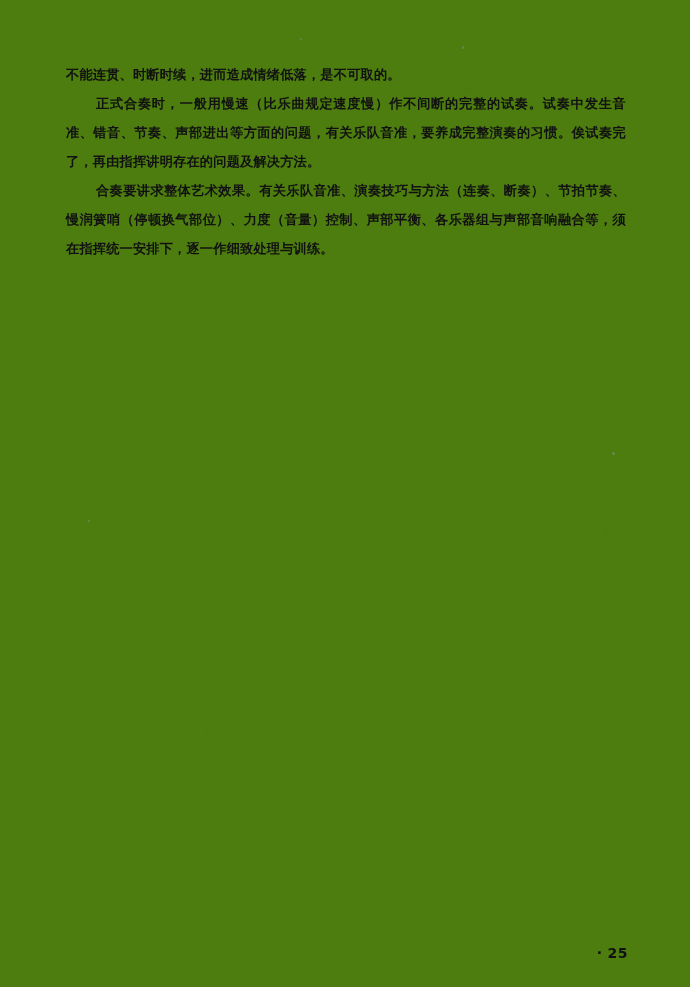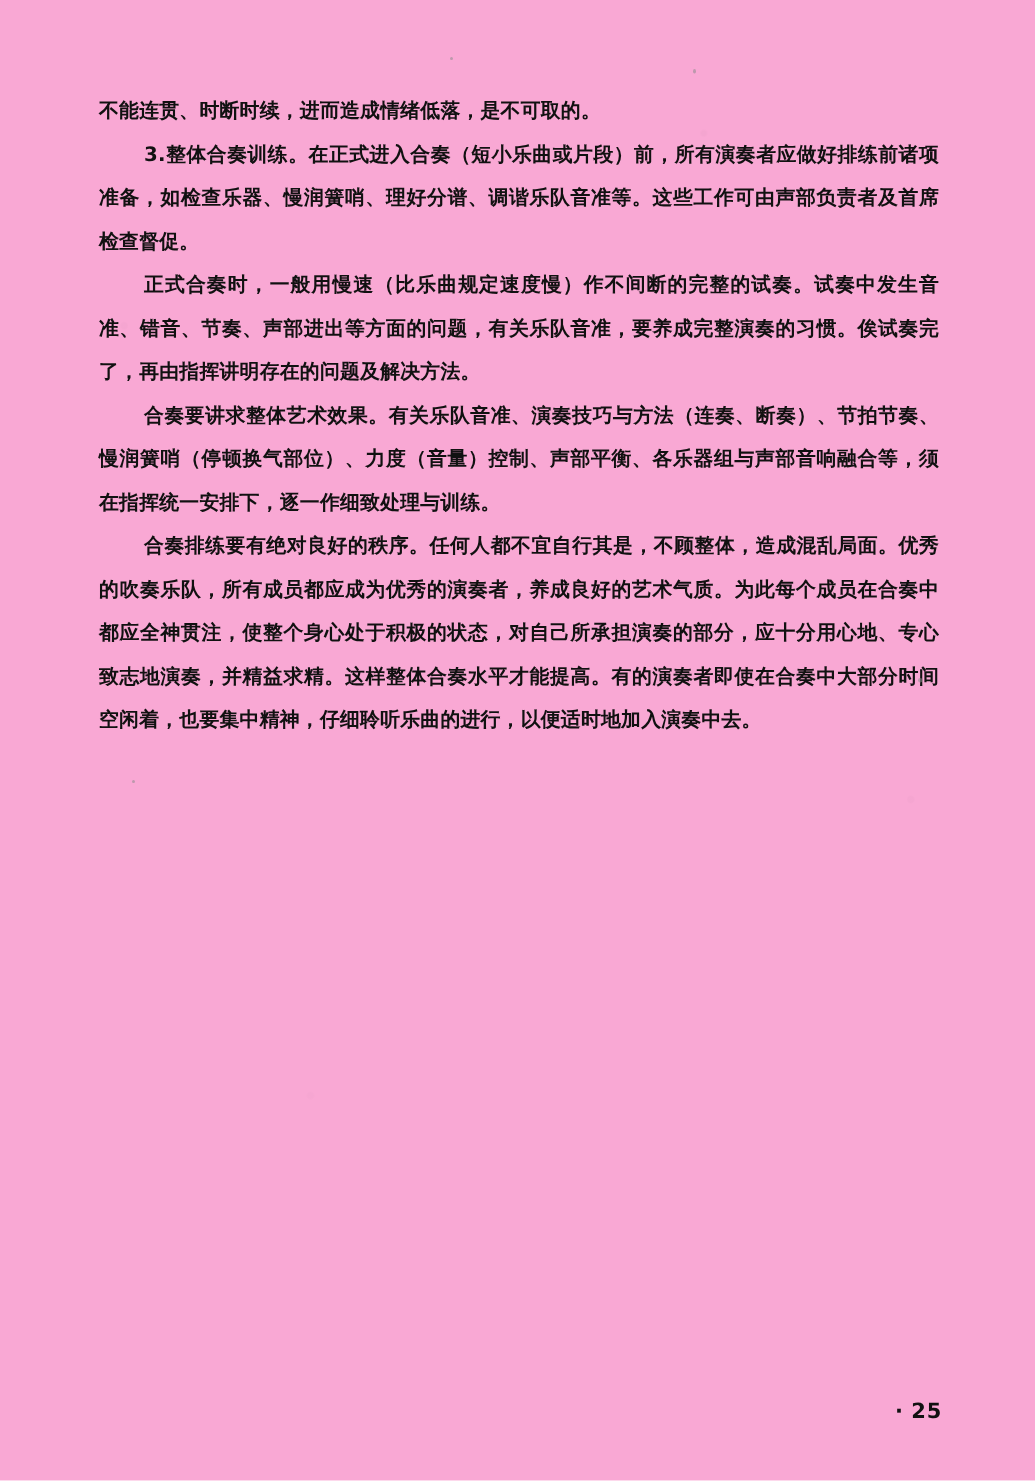--- a/index.html
+++ b/index.html
@@ -10,21 +10,21 @@
   body {
     width: 690px;
     height: 987px;
     position: relative;
     font-family: "DejaVu Sans", sans-serif;
     overflow: hidden;
   }
   .page {
     position: absolute;
     inset: 0;
-    background: #f9a8d4;
+    background: #4d7c0f;
   }
   
   .page::before {
     content: "";
     position: absolute;
     inset: 0;
     background:
       radial-gradient(circle at 12% 22%, rgba(0,0,0,0.016) 0 2px, rgba(0,0,0,0) 3px),
       radial-gradient(circle at 68% 9%, rgba(0,0,0,0.02) 0 1.5px, rgba(0,0,0,0) 3px),
       radial-gradient(circle at 88% 54%, rgba(0,0,0,0.014) 0 2px, rgba(0,0,0,0) 3px),
@@ -47,21 +47,21 @@
     letter-spacing: 0.2px;
     margin: 0 0 0 0;
     font-weight: 600;
   }
   .para.indent {
     text-indent: 30px;
   }
   .page-number {
     position: absolute;
     right: 62px;
-    bottom: 38px;
+    bottom: 26px;
     font-size: 14px;
     font-weight: 700;
     color: #111;
     font-family: "DejaVu Sans", sans-serif;
     letter-spacing: 0.5px;
   }
   .page-number .dot {
     display: inline-block;
     margin-right: 5px;
     font-weight: 700;
@@ -73,24 +73,22 @@
     opacity: .55;
   }
 </style>
 </head>
 <body>
 
 <div class="page">
 
   <div class="content">
     <p class="para">不能连贯、时断时续，进而造成情绪低落，是不可取的。</p>
-    <p class="para indent">3.整体合奏训练。在正式进入合奏（短小乐曲或片段）前，所有演奏者应做好排练前诸项准备，如检查乐器、慢润簧哨、理好分谱、调谐乐队音准等。这些工作可由声部负责者及首席检查督促。</p>
     <p class="para indent">正式合奏时，一般用慢速（比乐曲规定速度慢）作不间断的完整的试奏。试奏中发生音准、错音、节奏、声部进出等方面的问题，有关乐队音准，要养成完整演奏的习惯。俟试奏完了，再由指挥讲明存在的问题及解决方法。</p>
     <p class="para indent">合奏要讲求整体艺术效果。有关乐队音准、演奏技巧与方法（连奏、断奏）、节拍节奏、慢润簧哨（停顿换气部位）、力度（音量）控制、声部平衡、各乐器组与声部音响融合等，须在指挥统一安排下，逐一作细致处理与训练。</p>
-    <p class="para indent">合奏排练要有绝对良好的秩序。任何人都不宜自行其是，不顾整体，造成混乱局面。优秀的吹奏乐队，所有成员都应成为优秀的演奏者，养成良好的艺术气质。为此每个成员在合奏中都应全神贯注，使整个身心处于积极的状态，对自己所承担演奏的部分，应十分用心地、专心致志地演奏，并精益求精。这样整体合奏水平才能提高。有的演奏者即使在合奏中大部分时间空闲着，也要集中精神，仔细聆听乐曲的进行，以便适时地加入演奏中去。</p>
   </div>
 
   <div class="page-number">
     <span class="dot">·</span><span>25</span>
   </div>
 
   <span class="speck" style="left:300px; top:38px; width:2px; height:2px;"></span>
   <span class="speck" style="left:462px; top:46px; width:2px; height:3px;"></span>
   <span class="speck" style="left:612px; top:452px; width:3px; height:3px;"></span>
   <span class="speck" style="left:88px; top:520px; width:2px; height:2px;"></span>

